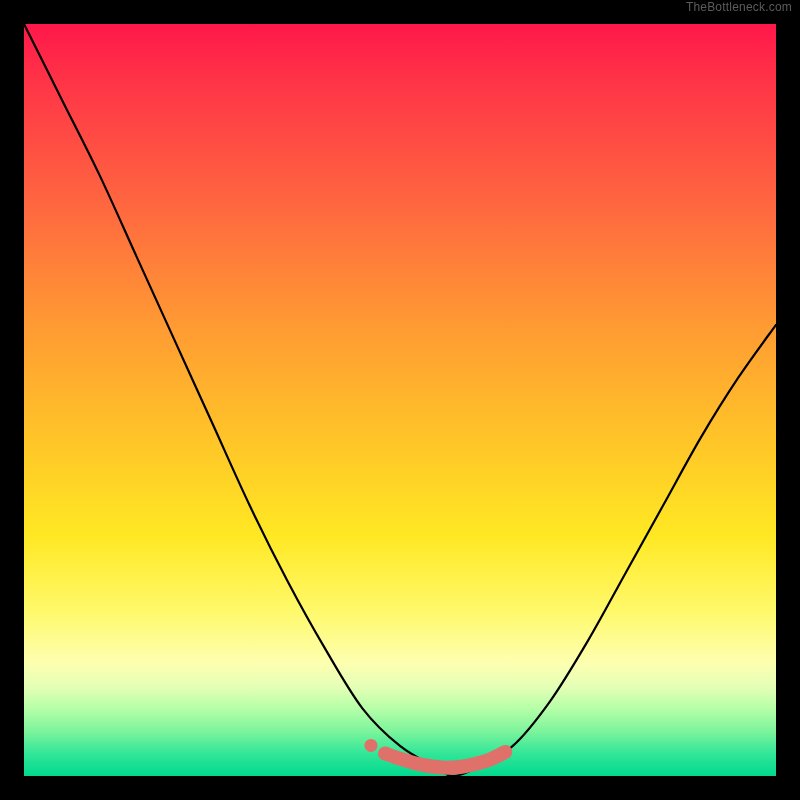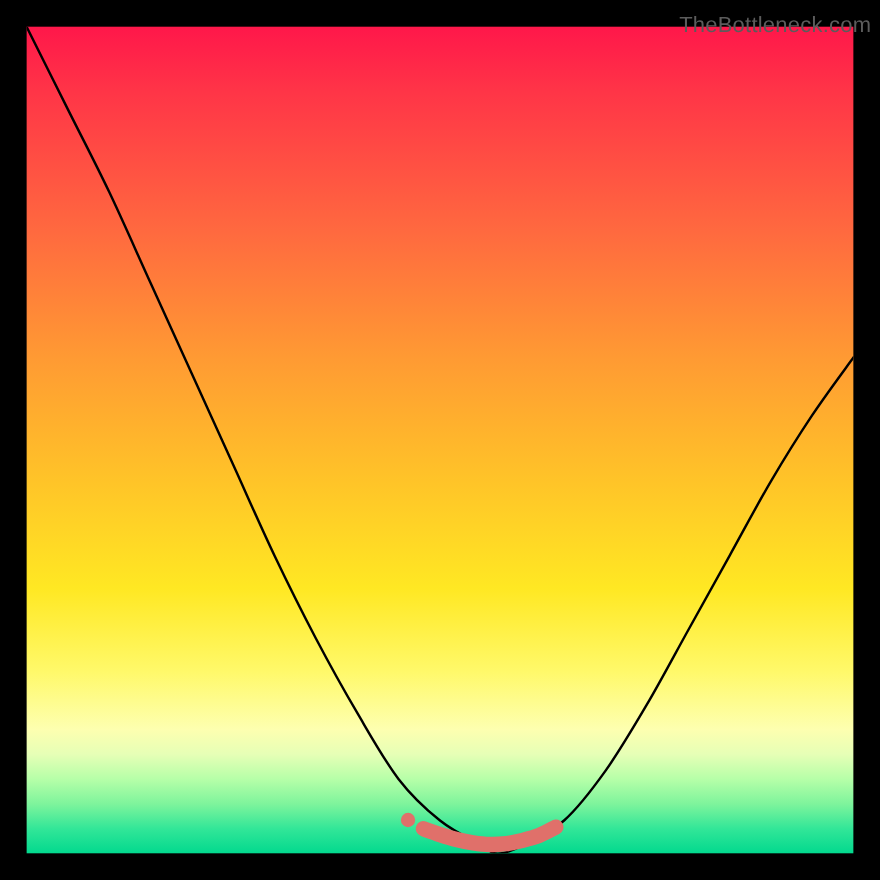--- a/index.html
+++ b/index.html
@@ -44,24 +44,24 @@
   }
   .curve-svg {
     position: absolute;
     left: 0;
     top: 0;
     width: 752px;
     height: 752px;
   }
   .watermark {
     position: absolute;
-    top: 12px;
+    top: 0;
     right: 8px;
     color: #5c5c5c;
-    font-size: 20px;
+    font-size: 12px;
     letter-spacing: 0.2px;
   }
 </style>
 </head>
 <body>
 
 <div class="frame">
 
   <div class="gradient"></div>
 

